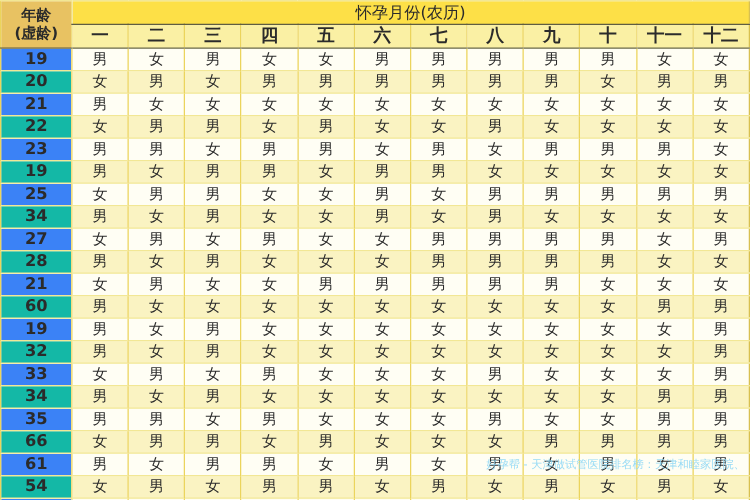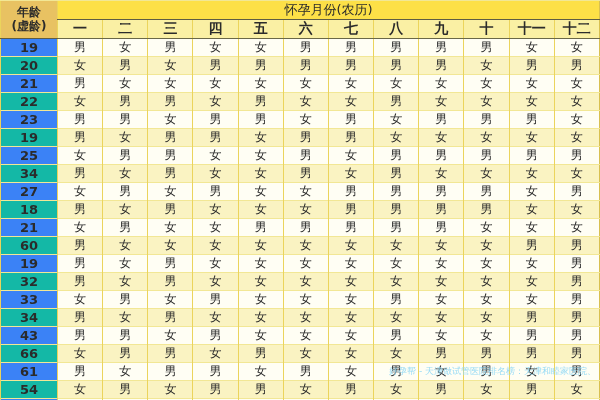--- a/index.html
+++ b/index.html
@@ -249,21 +249,21 @@
           <td>女</td>
           <td>女</td>
           <td>男</td>
           <td>男</td>
           <td>男</td>
           <td>男</td>
           <td>女</td>
           <td>男</td>
         </tr>
         <tr class="even">
-          <th class="age">18</th>
+          <th class="age">28</th>
           <td>男</td>
           <td>女</td>
           <td>男</td>
           <td>女</td>
           <td>女</td>
           <td>女</td>
           <td>男</td>
           <td>男</td>
           <td>男</td>
           <td>男</td>
@@ -354,21 +354,21 @@
           <td>女</td>
           <td>女</td>
           <td>女</td>
           <td>女</td>
           <td>女</td>
           <td>女</td>
           <td>男</td>
           <td>男</td>
         </tr>
         <tr class="odd">
-          <th class="age">43</th>
+          <th class="age">35</th>
           <td>男</td>
           <td>男</td>
           <td>女</td>
           <td>男</td>
           <td>女</td>
           <td>女</td>
           <td>女</td>
           <td>男</td>
           <td>女</td>
           <td>女</td>

